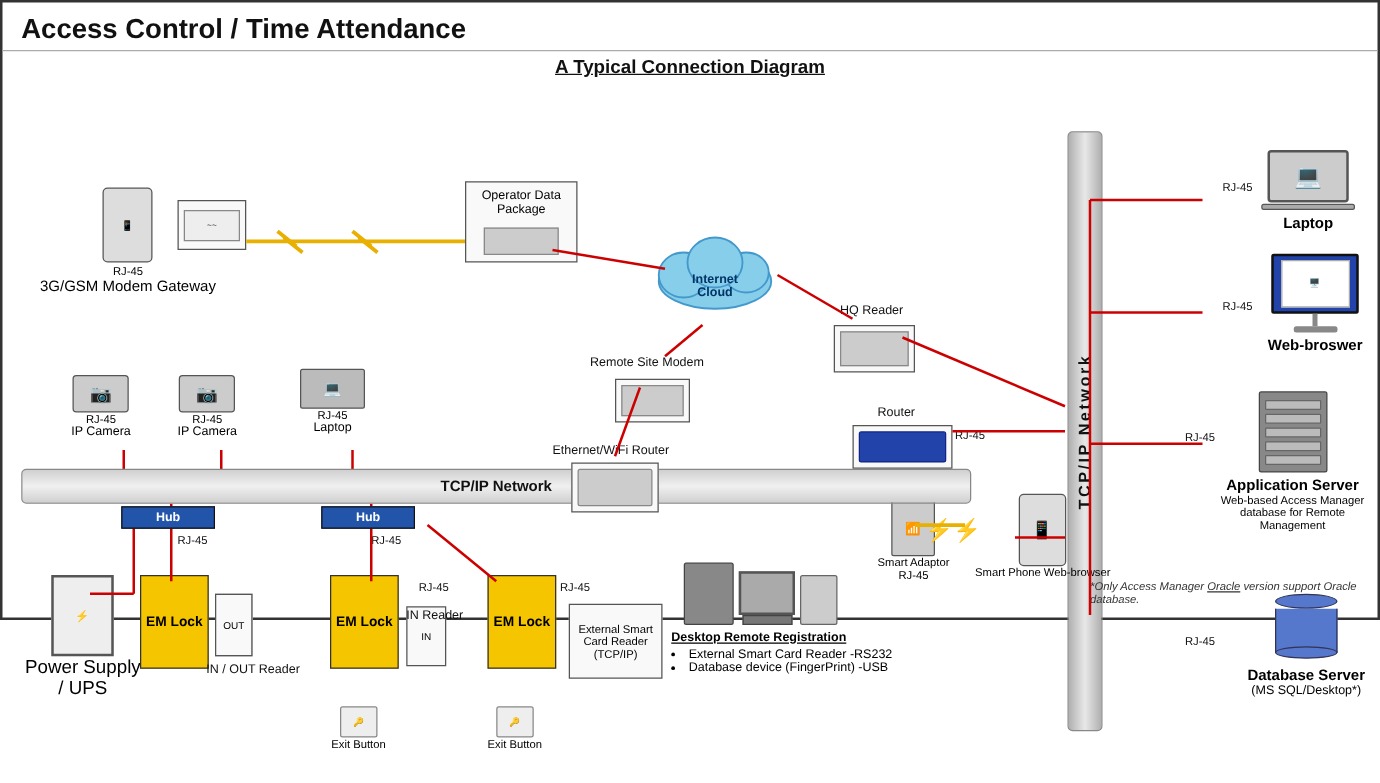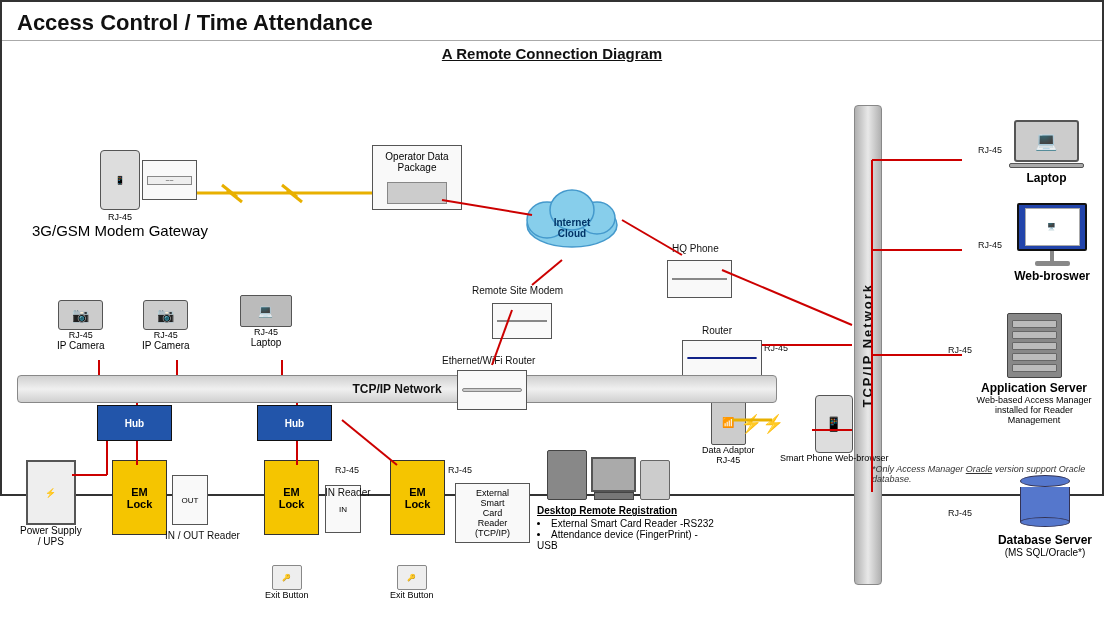--- a/index.html
+++ b/index.html
@@ -124,21 +124,21 @@
 
     
     .dev-box {
       position: absolute;
       border: 1.5px solid #555;
       background: #f9f9f9;
       display: flex;
       flex-direction: column;
       align-items: center;
       justify-content: center;
-      padding: 17px;
+      padding: 3px;
       text-align: center;
       font-size: 10px;
     }
     .dev-box-yellow {
       background: #f5c500;
       border: 1.5px solid #333;
     }
     .dev-box-blue {
       background: #2255aa;
       border: 1.5px solid #111;
@@ -222,21 +222,21 @@
       margin-top: 2px;
     }
   </style>
 </head>
 <body>
 
 <div class="page-container">
   <div class="page-title">Access Control / Time Attendance</div>
 
   <div class="diagram-area">
-    <div class="diagram-title">A Remote Connection Diagram</div>
+    <div class="diagram-title">A Typical Connection Diagram</div>
 
     <svg class="connections-svg">
 
       <line x1="195" y1="148" x2="370" y2="148" stroke="#e8b000" stroke-width="3"></line>
 
       <polyline points="220,140 235,152 225,145 240,157" stroke="#e8b000" stroke-width="3" fill="none"></polyline>
       <polyline points="280,140 295,152 285,145 300,157" stroke="#e8b000" stroke-width="3" fill="none"></polyline>
 
       <line x1="440" y1="155" x2="530" y2="170" stroke="#cc0000" stroke-width="2"></line>
 
@@ -292,21 +292,21 @@
     </div>
 
     <div class="network-bar">
       <span>TCP/IP Network</span>
     </div>
 
     <div class="device" style="left:30px;top:105px;">
 
       <div style="width:40px;height:60px;background:#ddd;border:1.5px solid #555;border-radius:4px;display:flex;align-items:center;justify-content:center;font-size:8px;color:#333;">📱</div>
       <span style="font-size:9px;margin-top:2px;">RJ-45</span>
-      <span style="font-size:15px;text-align:center;">3G/GSM Modem
+      <span style="font-size:12px;text-align:center;">3G/GSM Modem
 Gateway</span>
     </div>
 
     <div class="dev-box" style="left:140px;top:115px;width:55px;height:40px;">
       <div style="width:45px;height:25px;background:#eee;border:1px solid #888;display:flex;align-items:center;justify-content:center;">
         <span style="font-size:7px;color:#444;">~~</span>
       </div>
     </div>
 
     <div class="dev-box" style="left:370px;top:100px;width:90px;height:65px;flex-direction:column;justify-content:space-between;padding:5px;">
@@ -325,21 +325,21 @@
         <text x="55" y="57" text-anchor="middle" font-size="10" font-weight="bold" fill="#003366">Cloud</text>
       </svg>
     </div>
 
     <div class="label" style="left:470px;top:240px;">Remote Site Modem</div>
 
     <div class="dev-box" style="left:490px;top:258px;width:60px;height:35px;">
       <div style="width:50px;height:25px;background:#ccc;border:1px solid #888;"></div>
     </div>
 
-    <div class="label" style="left:670px;top:198px;">HQ Phone</div>
+    <div class="label" style="left:670px;top:198px;">HQ Reader</div>
     <div class="dev-box" style="left:665px;top:215px;width:65px;height:38px;">
       <div style="width:55px;height:28px;background:#ccc;border:1px solid #888;"></div>
     </div>
 
     <div class="label" style="left:440px;top:310px;">Ethernet/WiFi Router</div>
     <div class="dev-box" style="left:455px;top:325px;width:70px;height:40px;z-index:6;">
       <div style="width:60px;height:30px;background:#ccc;border:1px solid #888;border-radius:2px;"></div>
     </div>
 
     <div class="label" style="left:700px;top:280px;">Router</div>
@@ -371,21 +371,21 @@
     </div>
     <div class="rj45" style="left:140px;top:382px;">RJ-45</div>
 
     <div class="dev-box dev-box-blue" style="left:255px;top:360px;width:75px;height:18px;color:#fff;font-size:10px;font-weight:bold;z-index:6;flex-direction:row;">
       <span>Hub</span>
     </div>
     <div class="rj45" style="left:295px;top:382px;">RJ-45</div>
 
     <div class="device" style="left:18px;top:415px;">
       <div style="width:50px;height:65px;background:#eee;border:2px solid #555;display:flex;align-items:center;justify-content:center;font-size:9px;text-align:center;color:#333;">⚡</div>
-      <span style="font-size:10px;text-align:center;white-space:pre-line;">Power Supply
+      <span style="font-size:15px;text-align:center;white-space:pre-line;">Power Supply
 / UPS</span>
     </div>
 
     <div class="dev-box dev-box-yellow" style="left:110px;top:415px;width:55px;height:75px;font-weight:bold;font-size:11px;">
       <span>EM Lock</span>
     </div>
 
     <div style="position:absolute;left:170px;top:430px;display:flex;flex-direction:row;gap:4px;justify-content:center;">
       <div class="dev-box" style="width:30px;height:50px;background:#f9f9f9;position:relative;">
         <span style="font-size:8px;">IN</span>
@@ -439,27 +439,27 @@
           <div style="width:40px;height:8px;background:#777;border:1px solid #444;margin:0 auto;"></div>
         </div>
         <div style="width:30px;height:40px;background:#ccc;border:1.5px solid #666;border-radius:2px;"></div>
       </div>
     </div>
 
     <div style="position:absolute;left:535px;top:460px;width:180px;">
       <div style="font-weight:bold;font-size:10px;text-decoration:underline;">Desktop Remote Registration</div>
       <ul class="bullet-list">
         <li>External Smart Card Reader -RS232</li>
-        <li>Attendance device (FingerPrint) -USB</li>
+        <li>Database device (FingerPrint) -USB</li>
       </ul>
     </div>
 
     <div class="device" style="left:700px;top:355px;">
       <div style="width:35px;height:45px;background:#ccc;border:1.5px solid #555;border-radius:2px;display:flex;align-items:center;justify-content:center;font-size:10px;">📶</div>
-      <span style="font-size:9px;text-align:center;">Data
+      <span style="font-size:9px;text-align:center;">Smart
 Adaptor</span>
       <span style="font-size:9px;">RJ-45</span>
     </div>
 
     <div style="position:absolute;left:738px;top:368px;font-size:18px;color:#e8b000;">⚡⚡</div>
 
     <div class="device" style="left:778px;top:350px;">
       <div style="width:38px;height:58px;background:#ddd;border:1.5px solid #555;border-radius:4px;display:flex;align-items:center;justify-content:center;font-size:14px;">📱</div>
       <span style="font-size:9px;text-align:center;">Smart Phone
 Web-browser</span>
@@ -485,32 +485,32 @@
     <div style="position:absolute;right:8px;top:268px;display:flex;flex-direction:column;align-items:center;">
       <div class="server-icon">
         <div class="server-row"></div>
         <div class="server-row"></div>
         <div class="server-row"></div>
         <div class="server-row"></div>
         <div class="server-row"></div>
       </div>
       <span style="font-size:12px;font-weight:bold;margin-top:3px;text-align:center;">Application Server</span>
       <span style="font-size:9px;text-align:center;max-width:120px;">Web-based Access Manager
-installed for Reader Management</span>
+database for Remote Management</span>
     </div>
     <div class="rj45" style="right:130px;top:300px;">RJ-45</div>
 
     <div style="position:absolute;right:10px;top:430px;display:flex;flex-direction:column;align-items:center;">
       <div class="db-icon">
         <div class="db-top"></div>
         <div class="db-body"></div>
         <div class="db-bottom"></div>
       </div>
       <span style="font-size:12px;font-weight:bold;margin-top:3px;text-align:center;">Database Server</span>
-      <span style="font-size:10px;text-align:center;">(MS SQL/Oracle*)</span>
+      <span style="font-size:10px;text-align:center;">(MS SQL/Desktop*)</span>
     </div>
     <div class="rj45" style="right:130px;top:463px;">RJ-45</div>
 
     <div class="footnote">
       <span class="footnote-italic">*Only Access Manager <span class="underline">Oracle</span> version support Oracle database.</span>
     </div>
 
   </div>
 </div>
 

